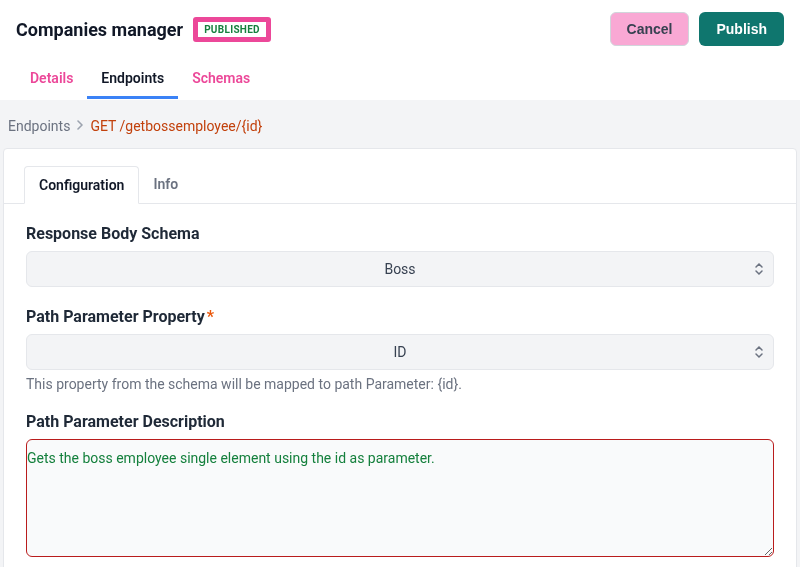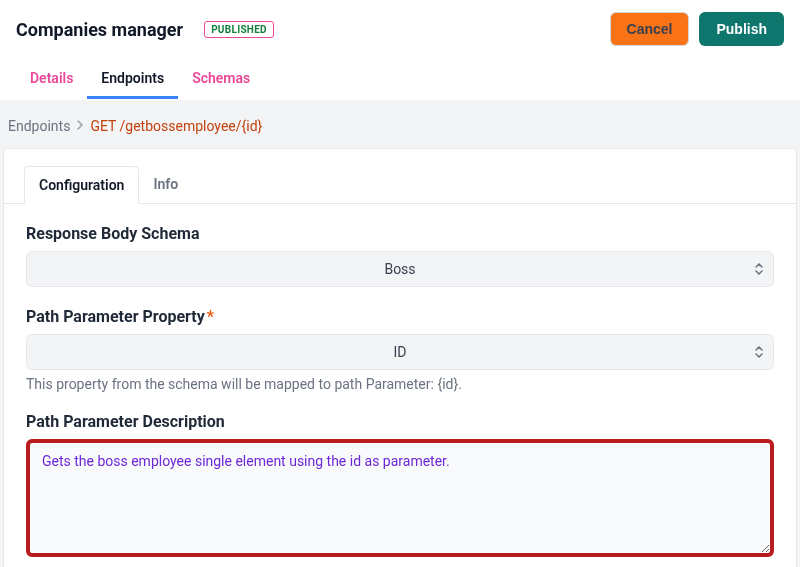--- a/index.html
+++ b/index.html
@@ -13,42 +13,42 @@
   }
   .header {
     display: flex;
     align-items: center;
     padding: 12px 16px 0 16px;
   }
   .header-title {
     font-size: 18px;
     font-weight: 700;
     color: #111827;
-    margin-right: 21px;
+    margin-right: 10px;
   }
   .badge {
     font-size: 10px;
     font-weight: 700;
     color: #15803d;
-    border: 1px solid #ec4899;
+    border: 5px solid #ec4899;
     border-radius: 3px;
     padding: 2px 6px;
     letter-spacing: 0.3px;
   }
   .header-spacer { flex: 1; }
   .btn {
     font-size: 14px;
     font-weight: 600;
     padding: 8px 16px;
     border-radius: 6px;
     cursor: pointer;
     border: 1px solid transparent;
   }
   .btn-secondary {
-    background: #f97316;
+    background: #f9a8d4;
     border: 1px solid #d1d5db;
     color: #374151;
     margin-right: 10px;
   }
   .btn-primary {
     background: #0f766e;
     color: #fff;
   }
   .tabs {
     display: flex;
@@ -146,25 +146,25 @@
   .select-arrows svg { display: block; }
   .help-text {
     font-size: 14px;
     color: #6b7280;
     margin-top: -14px;
     margin-bottom: 20px;
   }
   .textarea {
     width: 100%;
     background: #f9fafb;
-    border: 4px solid #b91c1c;
+    border: 1px solid #b91c1c;
     border-radius: 6px;
-    padding: 10px 12px;
-    font-size: 14px;
-    color: #6d28d9;
+    padding: 10px 0;
+    font-size: 14px;
+    color: #15803d;
     height: 118px;
     resize: both;
     font-family: inherit;
   }
 </style>
 </head>
 <body>
 
 <div class="header">
   <div class="header-title">Companies manager</div>

